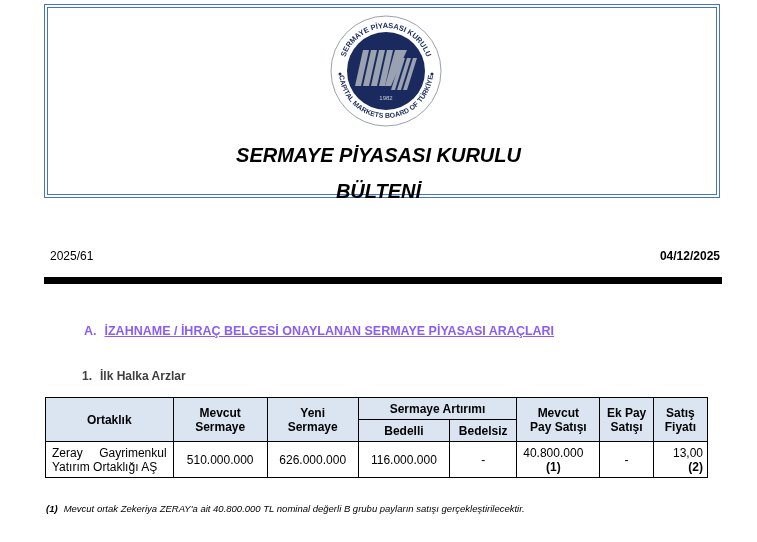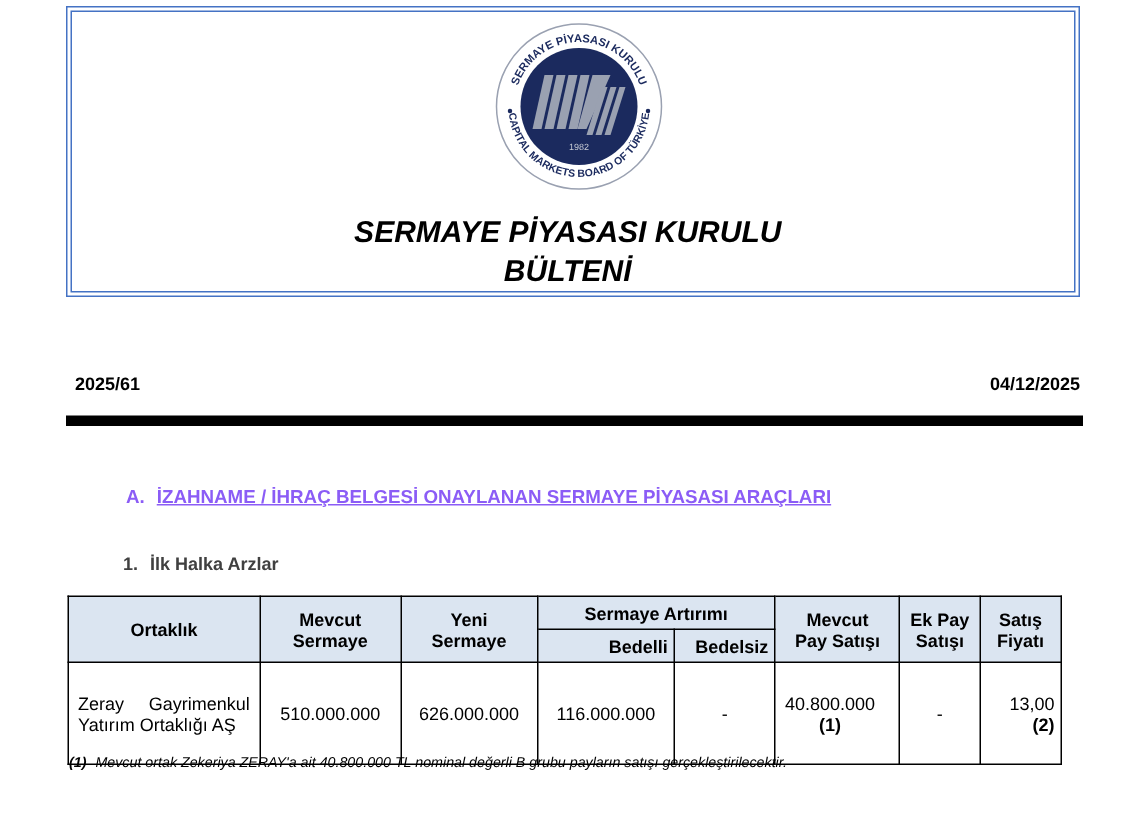--- a/index.html
+++ b/index.html
@@ -14,23 +14,23 @@
       border: 1px solid #4472c4;
     }
 
     .logo { position: absolute; left: 329px; top: 14px; width: 114px; height: 114px; }
 
     .title {
       position: absolute; left: 0; width: 757px; text-align: center;
       font-weight: bold; font-style: italic; font-size: 20px; letter-spacing: 0px;
     }
     .title.l1 { top: 144px; }
-    .title.l2 { top: 170px; }
+    .title.l2 { top: 180px; }
 
-    .issue-no { position: absolute; left: 50px; top: 249px; font-size: 12px; font-weight: bold; }
+    .issue-no { position: absolute; left: 50px; top: 249px; font-size: 12px; font-weight: normal; }
     .issue-date { position: absolute; right: 37px; top: 249px; font-size: 12px; font-weight: bold; }
 
     .thick-rule { position: absolute; left: 44px; top: 277px; width: 678px; height: 7px; background: #000; }
 
     .section-a {
       position: absolute; left: 84px; top: 324px; font-size: 12.5px; font-weight: bold; color: #8b5cf6;
     }
     .section-a .label { text-decoration: underline; margin-left: 8px; }
 
     .subsection {
@@ -38,23 +38,23 @@
     }
     .subsection .num { margin-right: 8px; }
 
     table.ipo {
       position: absolute; left: 45px; top: 397px; width: 663px;
       border-collapse: collapse; font-size: 12px;
     }
     table.ipo th, table.ipo td { border: 1px solid #000; text-align: center; padding: 0 4px; }
     table.ipo th { background: #dbe5f1; font-weight: bold; line-height: 14px; }
     table.ipo thead tr.r1 th { height: 21px; }
-    table.ipo thead tr.r2 th { height: 21px; text-align: right; }
+    table.ipo thead tr.r2 th { height: 21px; }
     table.ipo td { height: 35px; line-height: 14px; }
-    table.ipo td.company { text-align: justify; text-align-last: left; padding: 16px 6px; }
+    table.ipo td.company { text-align: justify; text-align-last: left; padding: 0 6px; }
     table.ipo td.company .l1 { display: flex; justify-content: space-between; }
     table.ipo td.note-cell { text-align: center; padding-right: 14px; }
     table.ipo td.center-note { text-align: right; }
     .fn-ref { font-weight: bold; display: block; }
 
     .footnotes { position: absolute; left: 46px; top: 503px; font-size: 9.5px; font-style: italic; }
     .footnotes .fn { height: 17px; }
     .footnotes .fn-num { font-weight: bold; margin-right: 6px; }
 
     svg text { font-family: "Liberation Sans", sans-serif; }

